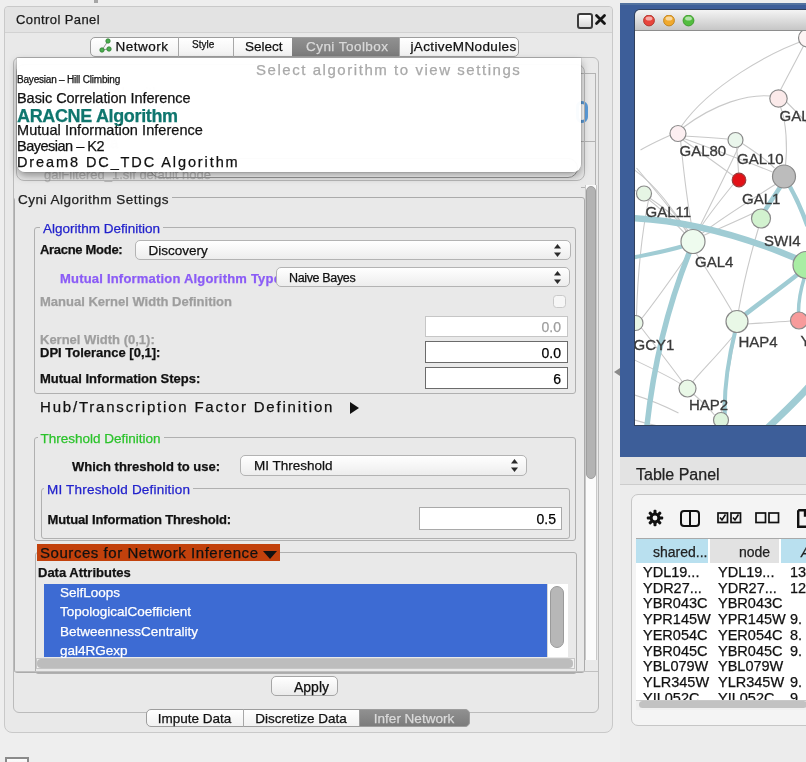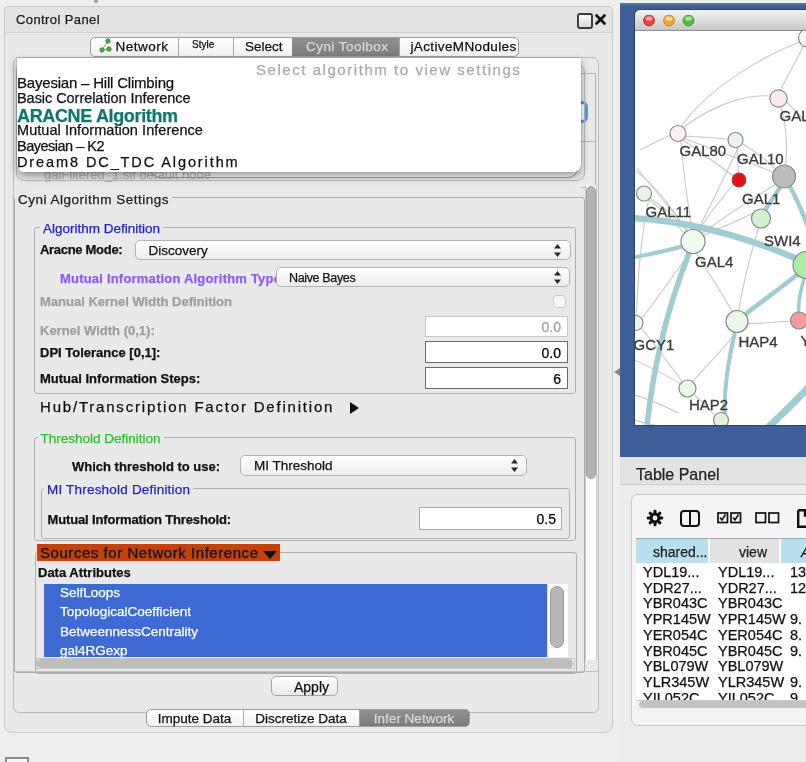--- a/index.html
+++ b/index.html
@@ -49,21 +49,21 @@
 <div class="abs" style="left:581px;top:141px;width:14px;height:1px;background:#b3b3b3;"></div>
 <div class="abs" style="left:576px;top:101px;width:12px;height:22px;border:3px solid #5b9bd8;border-radius:6px;background:#fff;box-sizing:border-box;"></div>
 <div class="lbl" style="left:51px;top:84.5px;font-size:14px;color:rgba(165,165,165,0.4);">Inference Algorithm</div>
 <div class="lbl" style="left:51px;top:134.5px;font-size:14px;color:rgba(165,165,165,0.4);">Table Data</div>
 <div class="abs" style="left:15.5px;top:64px;width:569.5px;height:116.5px;border:1px solid #b9b9b9;border-radius:8px;box-sizing:border-box;"></div>
 <div class="abs" style="left:150px;top:158px;width:428px;height:20px;border:1.5px solid #9a9a9a;border-radius:10px;background:#fdfdfd;box-sizing:border-box;"></div>
 <div class="lbl" style="left:44px;top:166.5px;font-size:13px;color:rgba(150,150,150,0.5);">galFiltered_1.sif default node</div>
 
 <div class="abs" style="left:16.5px;top:58px;width:564.5px;height:114px;background:rgba(255,255,255,0.965);border-radius:0 0 8px 8px;box-shadow:0 4px 9px rgba(0,0,0,0.38), 0 0 0 0.5px rgba(0,0,0,0.15);"></div>
 <div class="lbl" style="left:256px;top:60.5px;font-size:15px;letter-spacing:1.55px;color:#a9a9a9;">Select algorithm to view settings</div>
-<div class="lbl" style="left:17px;top:73.5px;font-size:15px;letter-spacing:-0.2px;color:#111;">Bayesian – Hill Climbing</div>
+<div class="lbl" style="left:17px;top:73.5px;font-size:10px;letter-spacing:-0.2px;color:#111;">Bayesian – Hill Climbing</div>
 <div class="lbl" style="left:17px;top:89.5px;font-size:14.5px;letter-spacing:-0.05px;color:#111;">Basic Correlation Inference</div>
 <div class="lbl bold" style="left:17px;top:105.5px;font-size:18px;letter-spacing:-0.35px;color:#0f766e;text-align:right;">ARACNE Algorithm</div>
 <div class="lbl" style="left:17px;top:121.5px;font-size:14.5px;letter-spacing:0.05px;color:#111;">Mutual Information Inference</div>
 <div class="lbl" style="left:17px;top:137.5px;font-size:14.5px;letter-spacing:-0.5px;color:#111;">Bayesian – K2</div>
 <div class="lbl" style="left:17px;top:153.5px;font-size:14.5px;letter-spacing:1.9px;color:#111;">Dream8 DC_TDC Algorithm</div>
 
 <div class="abs" style="left:14px;top:197px;width:569px;height:474px;border:1px solid #ababab;border-radius:3px;"></div>
 <div class="lbl" style="left:15px;top:192px;font-size:13.5px;letter-spacing:0.5px;color:#222;background:#e9e9e9;padding:0 3px;">Cyni Algorithm Settings</div>
 
 <div class="abs" style="left:33.5px;top:227px;width:540px;height:165px;border:1px solid #b0b0b0;border-radius:3px;"></div>
@@ -81,21 +81,21 @@
 <div class="abs combo" style="left:276px;top:267px;width:294px;height:20px;background:linear-gradient(#ffffff,#ededed);border:1px solid #b3b3b3;border-radius:5px;box-sizing:border-box;"></div>
 <div class="lbl" style="left:289px;top:270.5px;font-size:12.5px;letter-spacing:-0.35px;color:#111;">Naive Bayes</div>
 <svg class="abs" style="left:553px;top:270.5px;" width="9" height="13" viewBox="0 0 9 13">
     <path d="M4.5 0 L8 4.6 H1 Z" fill="#2a2a2a"></path>
     <path d="M4.5 13 L8 8.4 H1 Z" fill="#2a2a2a"></path>
   </svg>
 
 <div class="lbl bold" style="left:40px;top:294px;font-size:13px;color:#9e9e9e;">Manual Kernel Width Definition</div>
 <div class="abs" style="left:552.5px;top:294.5px;width:13.5px;height:13.5px;border:1px solid #c9c9c9;border-radius:3.5px;background:#f6f6f6;box-sizing:border-box;"></div>
 
-<div class="lbl bold" style="left:40px;top:323px;font-size:13px;color:#9e9e9e;">Kernel Width (0,1):</div>
+<div class="lbl bold" style="left:40px;top:332px;font-size:13px;color:#9e9e9e;">Kernel Width (0,1):</div>
 <div class="abs" style="left:425px;top:316px;width:142.5px;height:20.5px;background:#fff;border:1px solid #c6c6c6;box-sizing:border-box;"></div>
 <div class="lbl" style="left:425px;top:319px;width:136px;text-align:right;font-size:14px;color:#9e9e9e;">0.0</div>
 
 <div class="lbl bold" style="left:40px;top:345px;font-size:13px;color:#111;">DPI Tolerance [0,1]:</div>
 <div class="abs" style="left:425px;top:340.5px;width:142.5px;height:22.5px;background:#fff;border:1.5px solid #6b6b6b;box-sizing:border-box;"></div>
 <div class="lbl" style="left:425px;top:344.5px;width:136px;text-align:right;font-size:14px;color:#000;">0.0</div>
 
 <div class="lbl bold" style="left:40px;top:371px;font-size:13px;color:#111;">Mutual Information Steps:</div>
 <div class="abs" style="left:425px;top:366.5px;width:142.5px;height:22.5px;background:#fff;border:1.5px solid #6b6b6b;box-sizing:border-box;"></div>
 <div class="lbl" style="left:425px;top:370.5px;width:136px;text-align:right;font-size:14px;color:#000;">6</div>
@@ -291,21 +291,21 @@
 </svg>
 <svg class="abs" style="left:797px;top:508.5px;" width="12" height="19" viewBox="0 0 12 19">
   <path d="M1.2 1.2 H8 V6.5 H12 M1.2 1.2 V17.8 H12" fill="none" stroke="#111" stroke-width="2.4"></path>
 </svg>
 
 <div class="abs" style="left:635.5px;top:538px;width:171px;height:162px;background:#ffffff;border-top:1px solid #a9a9a9;box-sizing:border-box;"></div>
 <div class="abs" style="left:635.5px;top:539px;width:72px;height:23.5px;background:#b9e0ef;"></div>
 <div class="abs" style="left:709.5px;top:539px;width:69px;height:23.5px;background:#e2e2e2;"></div>
 <div class="abs" style="left:780.5px;top:539px;width:26px;height:23.5px;background:#b9e0ef;"></div>
 <div class="lbl" style="left:653px;top:544px;font-size:14px;color:#222;">shared...</div>
-<div class="lbl" style="left:739px;top:544px;font-size:14px;color:#222;">view</div>
+<div class="lbl" style="left:739px;top:544px;font-size:14px;color:#222;">node</div>
 <div class="lbl" style="left:801px;top:544px;font-size:14px;font-style:italic;color:#222;">A</div>
 
 <div id="tbl">
     <div class="lbl" style="left:643px;top:564px;font-size:14.5px;color:#111;">YDL19...</div>
     <div class="lbl" style="left:718px;top:564px;font-size:14.5px;color:#111;">YDL19...</div>
     <div class="lbl" style="left:790px;top:564px;font-size:14.5px;color:#111;">13</div>
     <div class="lbl" style="left:643px;top:579.7px;font-size:14.5px;color:#111;">YDR27...</div>
     <div class="lbl" style="left:718px;top:579.7px;font-size:14.5px;color:#111;">YDR27...</div>
     <div class="lbl" style="left:790px;top:579.7px;font-size:14.5px;color:#111;">12</div>
     <div class="lbl" style="left:643px;top:595.4px;font-size:14.5px;color:#111;">YBR043C</div>

